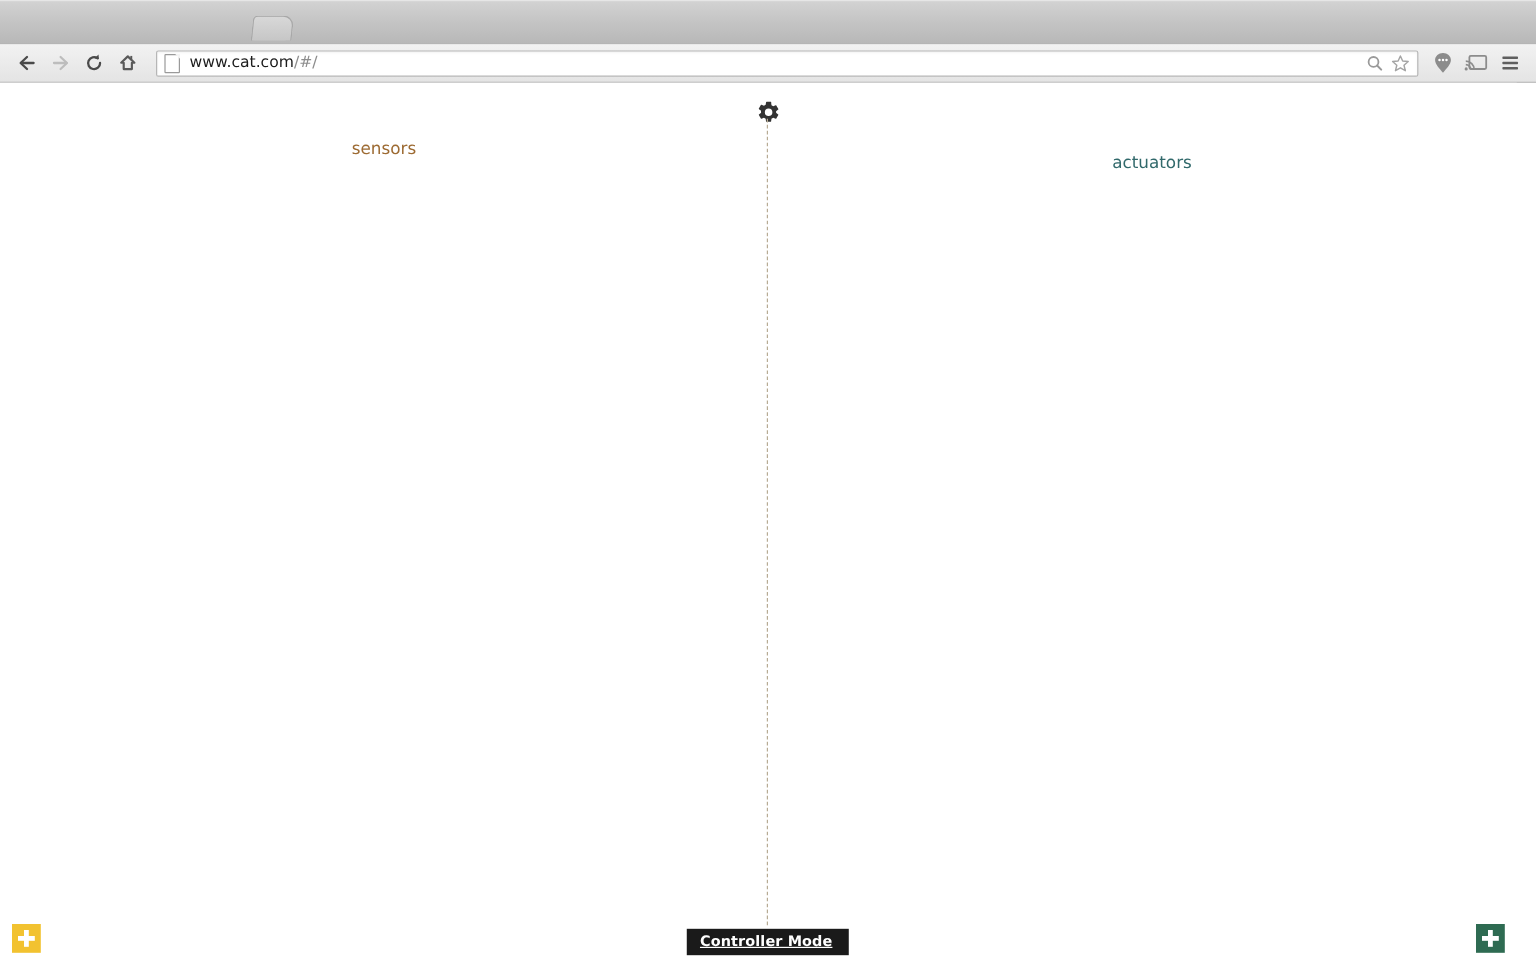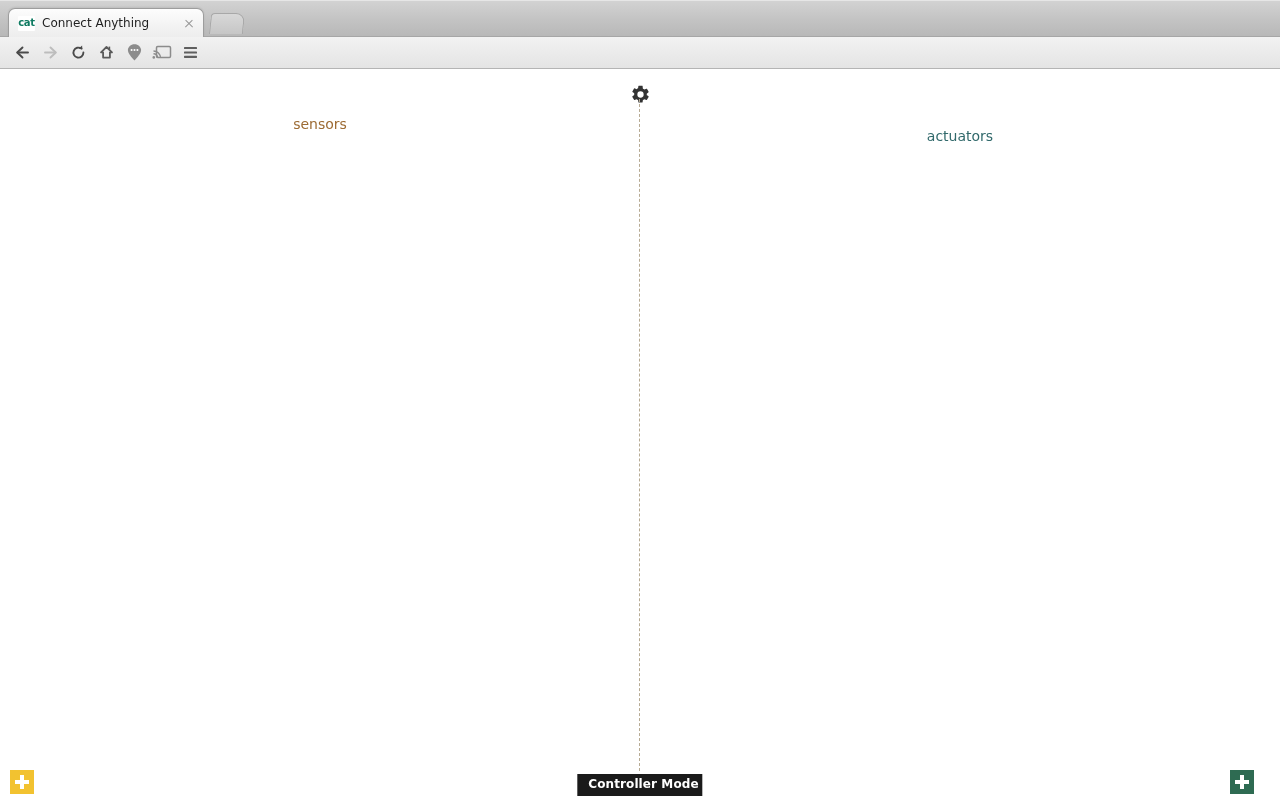--- a/index.html
+++ b/index.html
@@ -275,37 +275,33 @@
   .controller-mode {
     position: absolute;
     left: 640px;
     bottom: 4px;
     transform: translateX(-50%);
     background: #1a1a1a;
     color: #ffffff;
     font-size: 12px;
     font-weight: bold;
     font-family: "DejaVu Sans", sans-serif;
-    padding: 4px 4px 5px 11px;
+    padding: 4px 14px 5px 11px;
     line-height: 1.1;
     white-space: nowrap;
     letter-spacing: 0.1px;
+    text-decoration: underline;
   }
 </style>
 </head>
 <body>
 
 <div class="browser-window">
 
   <div class="tab-strip">
-    <div class="tab">
-      <div class="tab-favicon">cat</div>
-      <div class="tab-title">Connect Anything</div>
-      <div class="tab-close"></div>
-    </div>
     <div class="new-tab"></div>
   </div>
 
   <div class="toolbar">
 
     <div class="nav-btn">
       <svg width="17" height="17" viewBox="0 0 17 17" aria-hidden="true">
         <path d="M8.5 3.5 L3.2 8.5 L8.5 13.5" fill="none" stroke="#4a4a4a" stroke-width="1.9" stroke-linecap="round" stroke-linejoin="round"></path>
         <line x1="3.6" y1="8.5" x2="14" y2="8.5" stroke="#4a4a4a" stroke-width="1.9" stroke-linecap="round"></line>
       </svg>
@@ -325,20 +321,38 @@
       </svg>
     </div>
 
     <div class="nav-btn">
       <svg width="17" height="17" viewBox="0 0 17 17" aria-hidden="true">
         <path d="M8.5 3 L14 8.3 L11.9 8.3 L11.9 13.6 L5.1 13.6 L5.1 8.3 L3 8.3 Z" fill="none" stroke="#5a5a5a" stroke-width="1.8" stroke-linejoin="round"></path>
         <rect x="10.6" y="2.6" width="1.6" height="2.6" fill="#5a5a5a"></rect>
       </svg>
     </div>
 
+    <div class="omnibox">
+      <span class="page-icon"></span>
+      <span class="url-text">www.cat.com</span>
+      <span class="url-path">/#/</span>
+      <span class="omnibox-actions">
+        <span class="omni-icon">
+          <svg width="15" height="15" viewBox="0 0 15 15" aria-hidden="true">
+            <circle cx="6.6" cy="6.6" r="4.1" fill="none" stroke="#9a9a9a" stroke-width="1.5"></circle>
+            <line x1="9.6" y1="9.6" x2="13" y2="13" stroke="#9a9a9a" stroke-width="1.7" stroke-linecap="round"></line>
+          </svg>
+        </span>
+        <span class="omni-icon">
+          <svg width="16" height="16" viewBox="0 0 16 16" aria-hidden="true">
+            <path d="M8 1.6 L9.9 5.9 L14.5 6.3 L11 9.4 L12.1 13.9 L8 11.5 L3.9 13.9 L5 9.4 L1.5 6.3 L6.1 5.9 Z" fill="none" stroke="#a5a5a5" stroke-width="1.2" stroke-linejoin="round"></path>
+          </svg>
+        </span>
+      </span>
+    </div>
 
     <div class="tool-icon">
       <svg width="17" height="19" viewBox="0 0 17 19" aria-hidden="true">
         <path d="M8.5 1.2 C4.8 1.2 1.9 3.9 1.9 7.1 C1.9 10.6 5.6 14.4 8.5 17.6 C11.4 14.4 15.1 10.6 15.1 7.1 C15.1 3.9 12.2 1.2 8.5 1.2 Z" fill="#8c8c8c"></path>
         <circle cx="5.6" cy="7" r="1.05" fill="#ffffff"></circle>
         <circle cx="8.5" cy="7" r="1.05" fill="#ffffff"></circle>
         <circle cx="11.4" cy="7" r="1.05" fill="#ffffff"></circle>
       </svg>
     </div>
 

